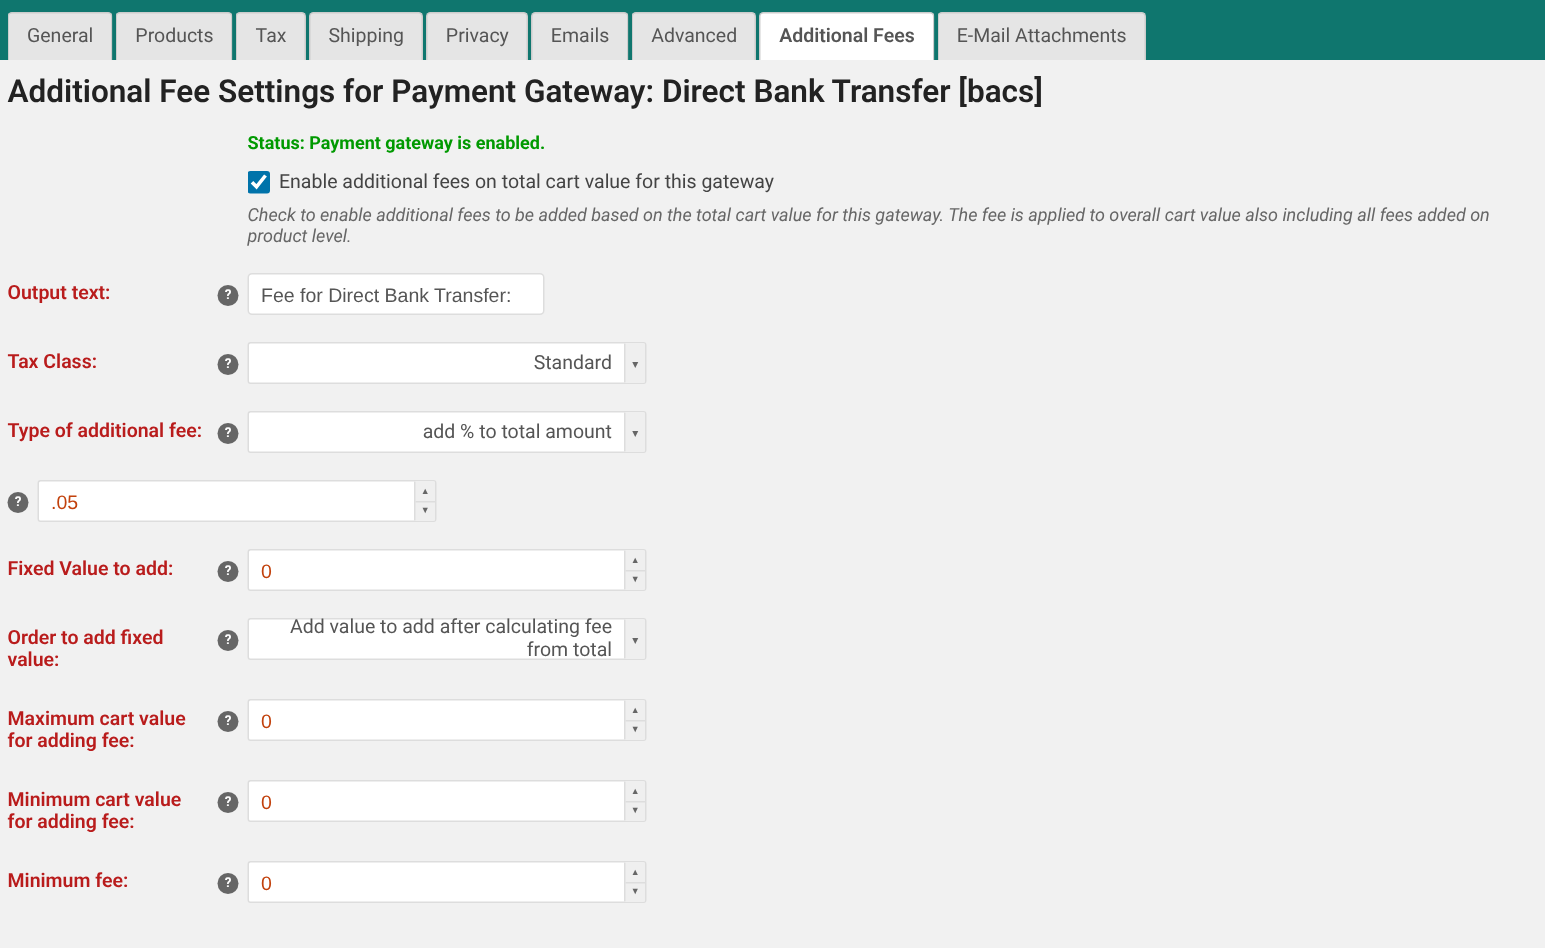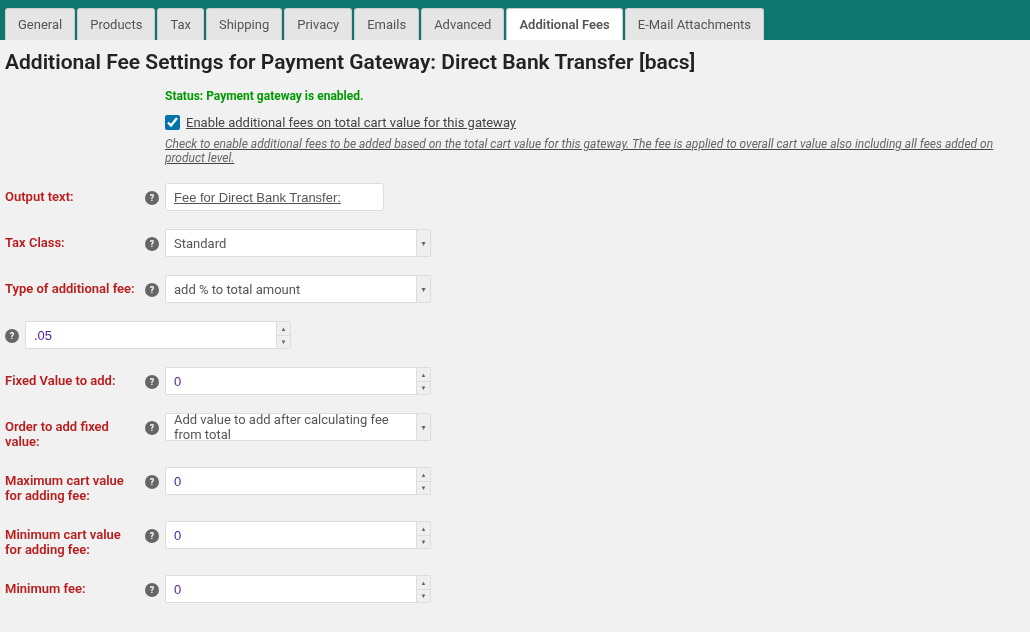--- a/index.html
+++ b/index.html
@@ -62,21 +62,21 @@
       margin-bottom: 14px;
     }
     .form-table {
       width: 100%;
     }
     .form-row {
       display: flex;
       align-items: flex-start;
       margin-bottom: 18px;
     }
-    .form-row.first { margin-top: 5px; text-decoration: underline; }
+    .form-row.first { margin-top: 5px; }
     .form-label {
       width: 140px;
       flex-shrink: 0;
       font-weight: 600;
       font-size: 13px;
       color: #b91c1c;
       padding-top: 6px;
       padding-right:5px;
     }
     .help-col {
@@ -126,36 +126,37 @@
     }
     input[type=text] {
       height: 28px;
       border: 1px solid #ddd;
       background: #fff;
       padding: 0 8px;
       font-size: 13px;
       color: #555;
       border-radius: 3px;
     }
-    .output-text { width: 219px; text-decoration: underline; }
+    .output-text { width: 198px; }
     .select-wrap {
       position: relative;
       width: 266px;
       height: 28px;
       border: 1px solid #ddd;
       background: #fff;
       border-radius: 2px;
       display: flex;
       align-items: center;
     }
     .select-wrap .val {
       flex: 1;
       padding: 0 8px;
       font-size: 13px;
       color: #555;
+      text-align: right;
     }
     .select-btn {
       width: 14px;
       height: 100%;
       border-left: 1px solid #ddd;
       background: #efefef;
       display:flex;align-items:center;justify-content:center;
       font-size: 8px; color:#666;
     }
     .number-wrap {
@@ -165,21 +166,21 @@
       border: 1px solid #ddd;
       background: #fff;
       border-radius: 2px;
       display: flex;
       align-items: center;
     }
     .number-wrap .val {
       flex: 1;
       padding: 0 8px;
       font-size: 13px;
-      color: #4c1d95;
+      color: #c2410c;
       border:none; outline:none; background:transparent;height:100%;
     }
     .spin {
       width: 14px;
       height: 100%;
       border-left: 1px solid #ddd;
       background: #efefef;
       display:flex;flex-direction:column;
     }
     .spin-up,.spin-down{

